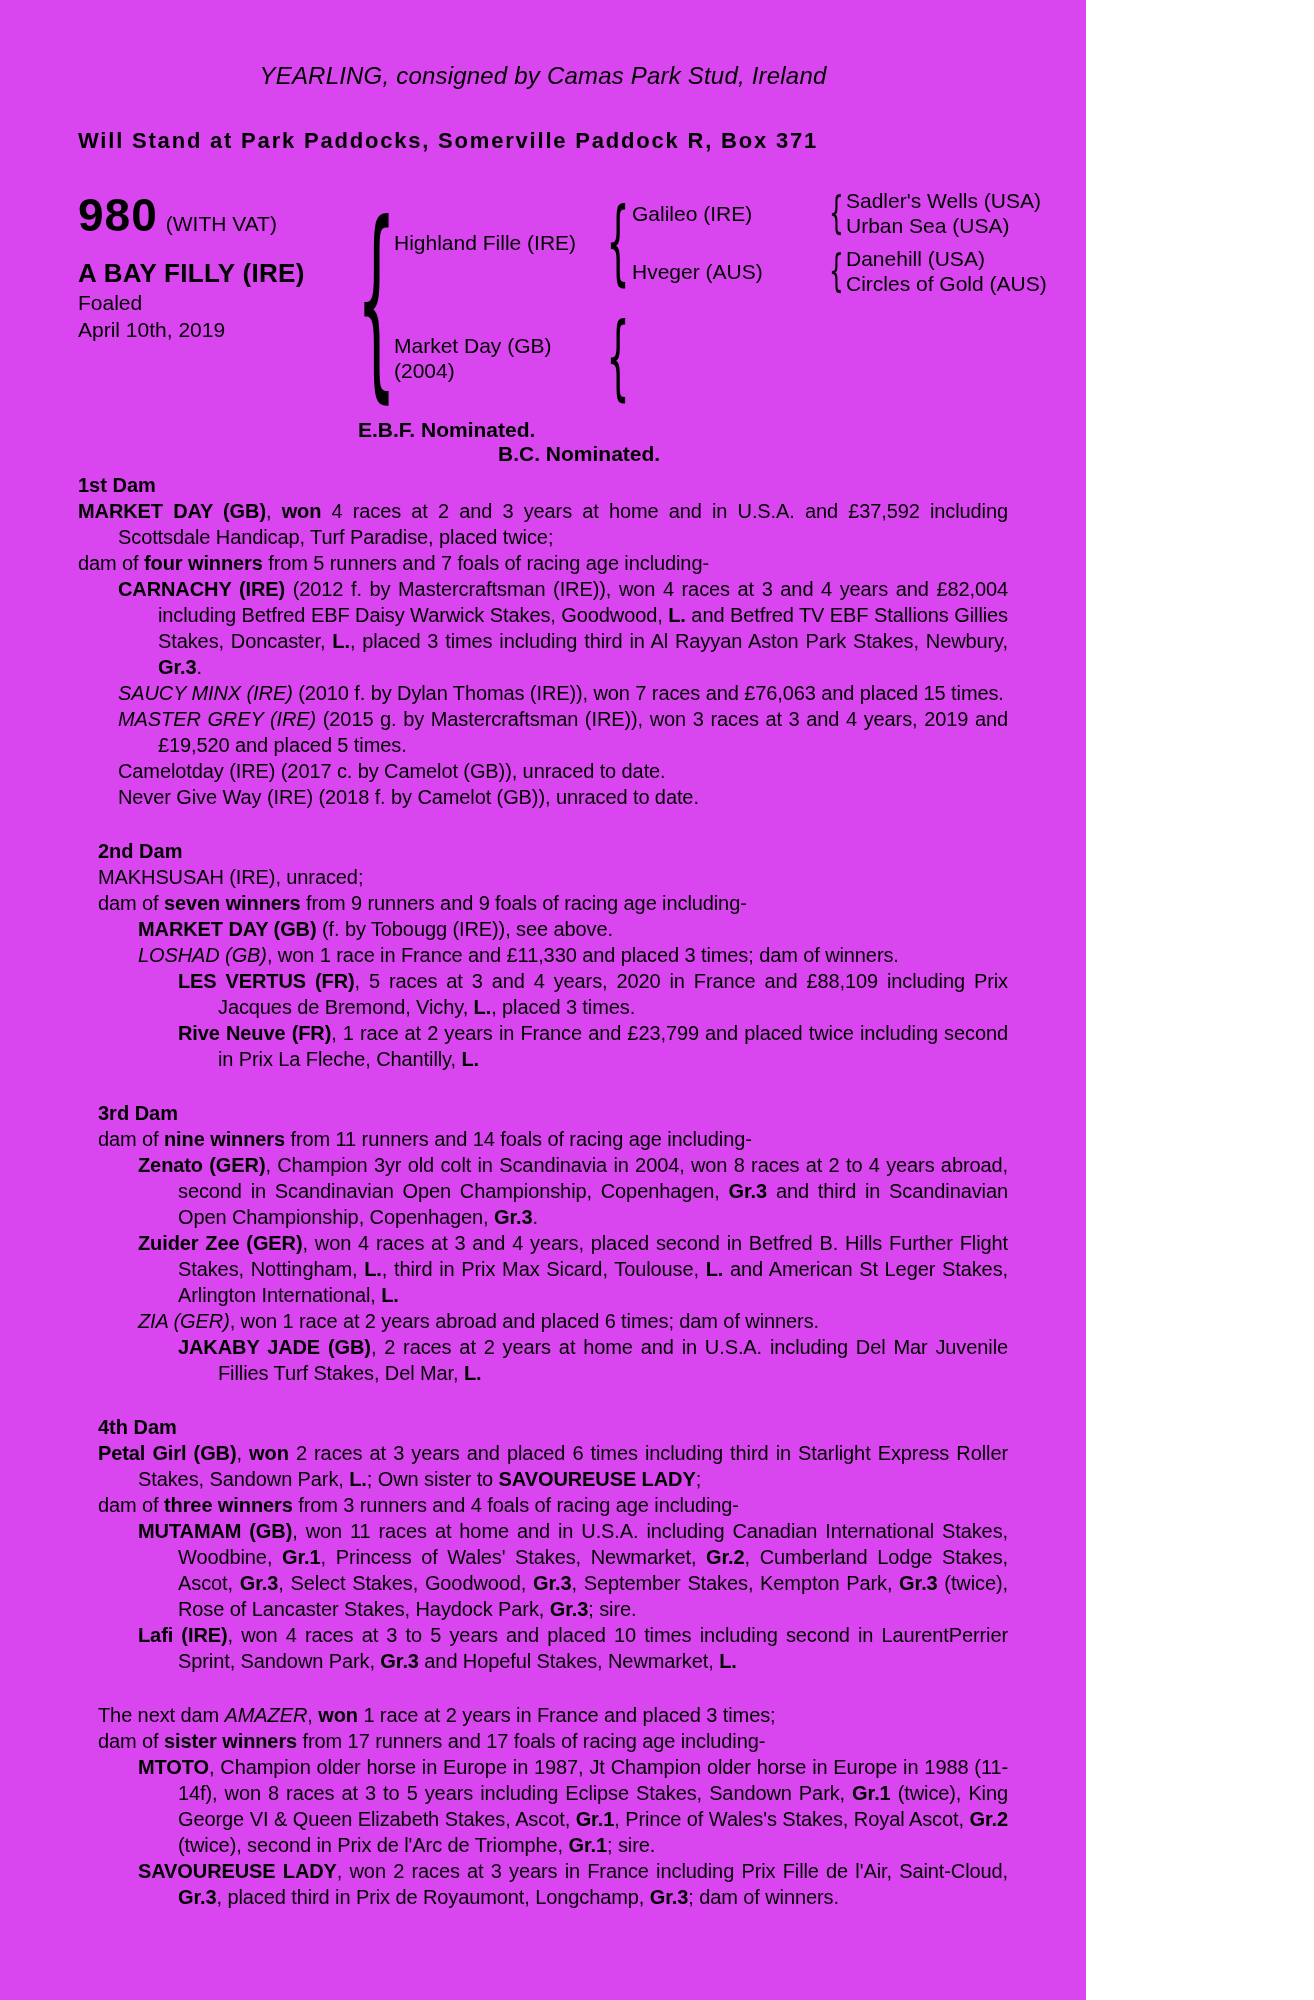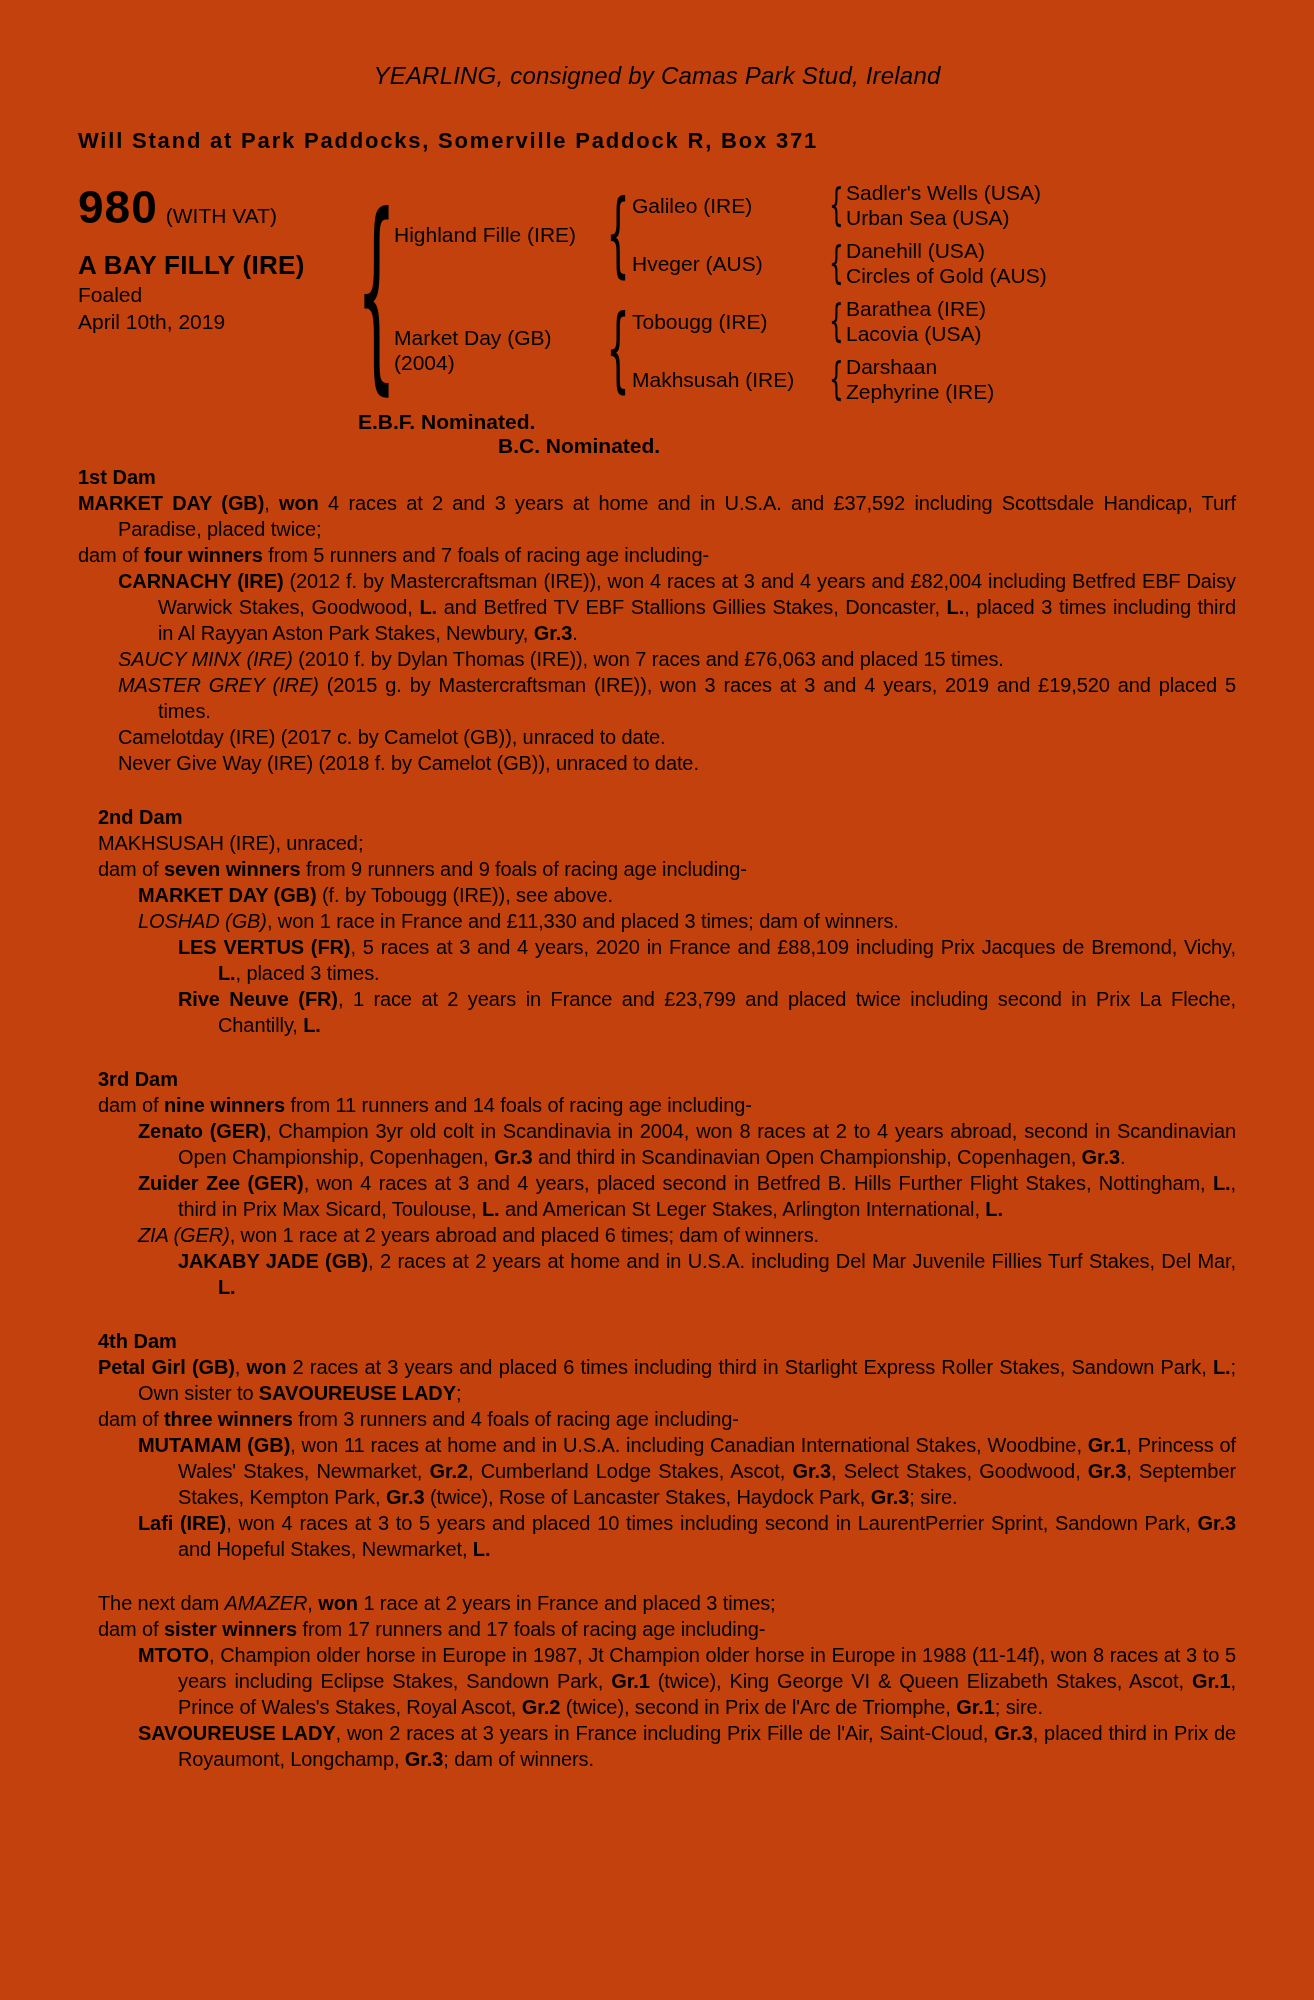--- a/index.html
+++ b/index.html
@@ -1,23 +1,23 @@
 <!DOCTYPE html>
 <html><head>
 <meta charset="utf-8">
 <style>
   html,body{margin:0;padding:0;background:#ffffff;}
   body{width:1314px;font-family:"Liberation Sans", sans-serif;color:#000;}
-  .page{box-sizing:border-box;width:1314px;height:2000px;padding:62px 78px 0 78px;overflow:hidden;background:#c2410c;}
+  .page{box-sizing:border-box;width:1086px;height:2000px;padding:62px 78px 0 78px;overflow:hidden;background:#d946ef;}
 
   .consignor{font-style:italic;font-size:24px;text-align:center;letter-spacing:0.2px;}
   .standline{font-weight:700;font-size:22px;letter-spacing:1.8px;margin-top:38px;}
 
   
-  .pedigree{display:flex;margin-top:22px;}
+  .pedigree{display:flex;margin-top:30px;}
   .lot-info{width:280px;flex:none;}
   .lot-line{margin-top:4px;white-space:nowrap;}
   .lot-num{font-weight:700;font-size:46px;letter-spacing:1px;}
   .lot-vat{font-size:21px;margin-left:8px;}
   .lot-desc{font-weight:700;font-size:26px;margin-top:16px;letter-spacing:0.3px;}
   .lot-foaled{font-size:21px;line-height:27px;}
   .tree{display:flex;align-items:stretch;}
   .brace{display:flex;align-items:center;justify-content:center;flex:none;overflow:visible;}
   .brace i{font-style:normal;font-weight:400;line-height:1;display:block;font-family:"DejaVu Sans",sans-serif;}
   .brace i::before{content:"{";}
@@ -104,42 +104,20 @@
         </div>
 
         <div class="gen1row">
           <div class="gen1-name">
             <div>Market Day (GB)</div>
             <div>(2004)</div>
           </div>
           <span class="brace brace-md">
               <i></i>
             </span>
-          <div class="gen2col">
-            <div class="gen2row">
-              <div class="gen2-name">Tobougg (IRE)</div>
-              <span class="brace brace-sm">
-                  <i></i>
-                </span>
-              <div class="gen3col">
-                <div class="gen3-name">Barathea (IRE)</div>
-                <div class="gen3-name">Lacovia (USA)</div>
-              </div>
-            </div>
-            <div class="gen2row">
-              <div class="gen2-name">Makhsusah (IRE)</div>
-              <span class="brace brace-sm">
-                  <i></i>
-                </span>
-              <div class="gen3col">
-                <div class="gen3-name">Darshaan</div>
-                <div class="gen3-name">Zephyrine (IRE)</div>
-              </div>
-            </div>
-          </div>
         </div>
 
       </div>
     </div>
   </div>
 
   <div class="noms">
     <span class="ebf">E.B.F. Nominated.</span>
     <span class="bc">B.C. Nominated.</span>
   </div>

